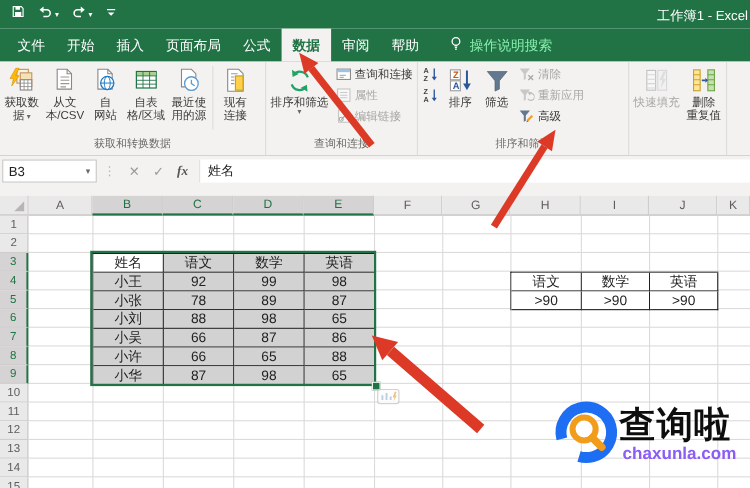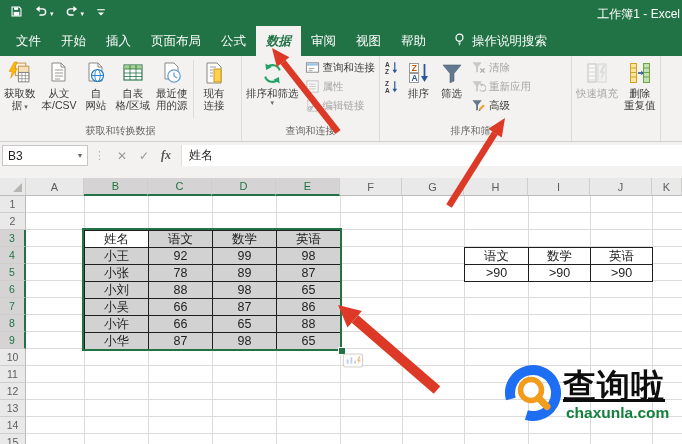--- a/index.html
+++ b/index.html
@@ -8,22 +8,22 @@
   
   .titlebar{position:absolute;left:0;top:0;width:100%;height:26px;background:#217346;padding-left:36px;}
   .qat{position:absolute;left:10px;top:0;height:26px;display:flex;align-items:center;gap:11px;}
   .qat .qbtn{display:flex;align-items:center;gap:2px;cursor:default;}
   .qat .qcaret{color:#fff;font-size:7px;line-height:1;}
   .wintitle{position:absolute;right:38px;top:6px;color:#fff;font-size:12px;white-space:nowrap;}
   
   .tabrow{position:absolute;left:0;top:26px;width:100%;height:30px;background:#217346;display:flex;align-items:stretch;}
   .tab{padding:0 10px;line-height:30px;color:#fff;font-size:12.5px;white-space:nowrap;cursor:default;}
   .tab.first{margin-left:6px;}
-  .tab.active{background:#f3f2f1;color:#217346;font-weight:600;font-style:italic;}
-  .tellme{display:flex;align-items:center;gap:5px;color:#ffffff;font-size:12.5px;margin-left:16px;white-space:nowrap;}
+  .tab.active{background:#f3f2f1;color:#217346;font-weight:600;}
+  .tellme{display:flex;align-items:center;gap:5px;color:#86efac;font-size:12.5px;margin-left:16px;white-space:nowrap;}
   
   .ribbon{position:absolute;left:0;top:56px;width:100%;height:85px;background:#f3f2f1;
     border-bottom:1px solid #d2d0ce;display:flex;align-items:stretch;overflow:hidden;}
   .rgroup{position:relative;flex:0 0 auto;border-right:1px solid #dedcda;padding:2px 1px 0 1px;box-sizing:border-box;overflow:hidden;}
   .group-content{display:flex;align-items:flex-start;height:62px;}
   .group-label{position:absolute;left:0;right:0;bottom:3px;text-align:center;font-size:10px;color:#6a6865;white-space:nowrap;overflow:hidden;}
   .big-btn{display:flex;flex-direction:column;align-items:center;min-width:33px;padding:1px 3px 0;height:60px;
     background:none;border:none;font-size:10.5px;color:#3b3a39;line-height:12px;cursor:default;}
   .big-btn .icon{height:28px;display:flex;align-items:center;justify-content:center;}
   .big-btn .lbl{text-align:center;white-space:nowrap;}
@@ -64,22 +64,22 @@
   .tcell{box-sizing:border-box;border-right:1px solid #1f1f1f;border-bottom:1px solid #1f1f1f;height:17px;
     display:flex;align-items:center;justify-content:center;font-size:12.5px;color:#1f1f1f;cursor:cell;}
   .tcell.fill{background:#d2d2d2;}
   .tcell.white{background:#fff;}
   .sel-outline{position:absolute;border:2px solid #217346;z-index:18;pointer-events:none;}
   .fill-handle{position:absolute;width:6px;height:6px;background:#217346;border:1px solid #fff;z-index:19;}
   .qa-btn{position:absolute;z-index:20;opacity:.8;cursor:default;}
   
   .arrows{position:absolute;left:0;top:0;z-index:60;pointer-events:none;}
   .watermark{position:absolute;z-index:50;pointer-events:none;}
-  .wm-brand{position:absolute;left:563px;top:364px;font-size:33px;font-weight:700;color:#0d0d0d;letter-spacing:1px;white-space:nowrap;z-index:50;text-decoration:underline;}
-  .wm-domain{position:absolute;left:566px;top:404px;font-size:15.5px;font-weight:700;color:#15803d;white-space:nowrap;z-index:50;}
+  .wm-brand{position:absolute;left:563px;top:364px;font-size:33px;font-weight:700;color:#0d0d0d;letter-spacing:1px;white-space:nowrap;z-index:50;}
+  .wm-domain{position:absolute;left:566px;top:404px;font-size:15.5px;font-weight:700;color:#8b5cf6;white-space:nowrap;z-index:50;}
 </style>
 </head>
 <body>
 
 <div class="screen">
 
   <div class="titlebar">
     <div class="qat">
       <span class="qbtn">
           <span class="icon"><svg viewBox="0 0 16 16" width="13" height="13">
@@ -115,21 +115,20 @@
   </div>
 
   <div class="tabrow" id="tabrow">
       <div class="tab first">文件</div>
       <div class="tab">开始</div>
       <div class="tab">插入</div>
       <div class="tab">页面布局</div>
       <div class="tab">公式</div>
       <div class="tab active">数据</div>
       <div class="tab">审阅</div>
-      <div class="tab">视图</div>
       <div class="tab">帮助</div>
       <div class="tellme">
         <span class="icon"><svg viewBox="0 0 16 16" width="15" height="15">
             <circle cx="8" cy="6" r="3.7" fill="none" stroke="#fff" stroke-width="1.3"></circle>
             <path d="M6.6 10.4h2.8M6.9 12.1h2.2M7.3 13.7h1.4" stroke="#fff" stroke-width="1.1"></path>
           </svg></span>
         <span>操作说明搜索</span>
       </div>
     </div>
 

